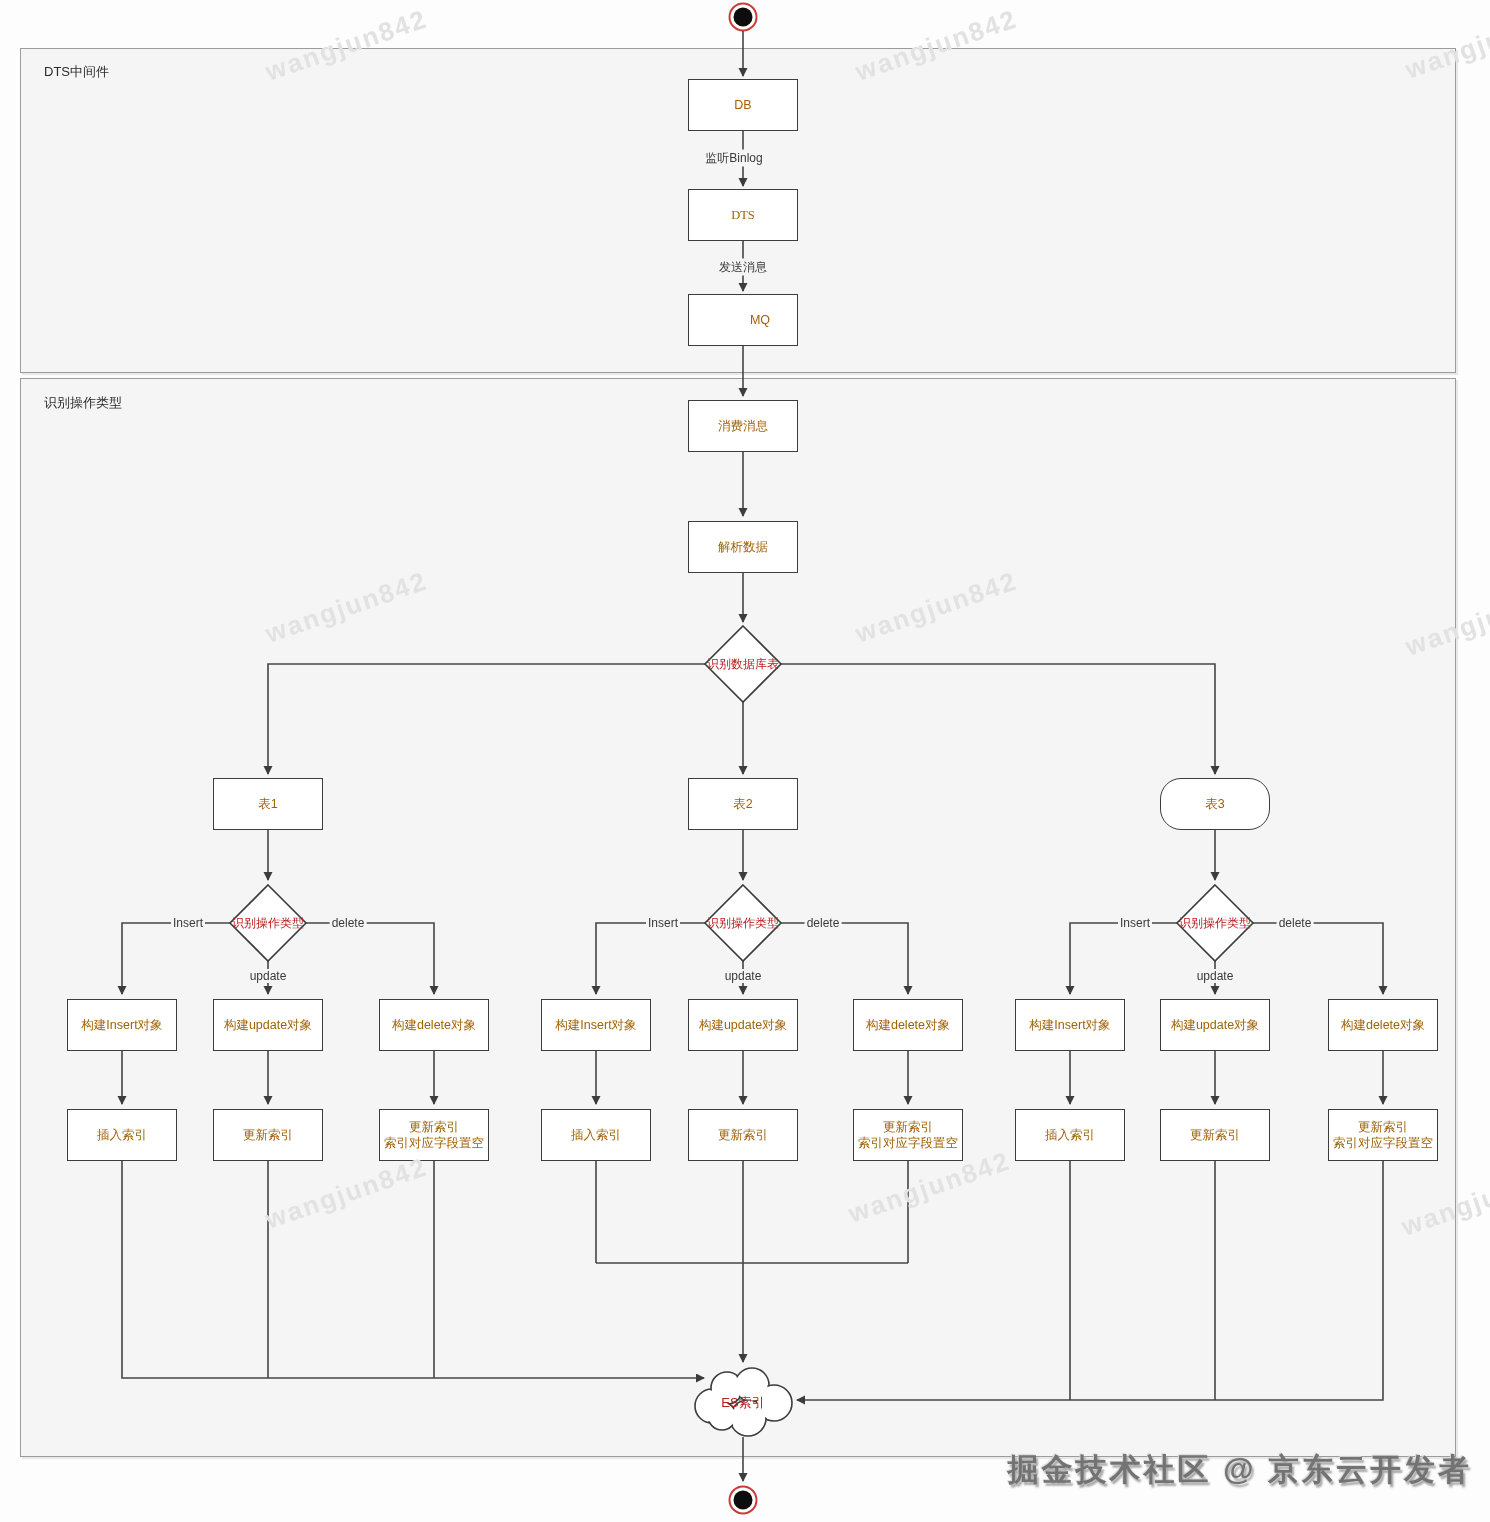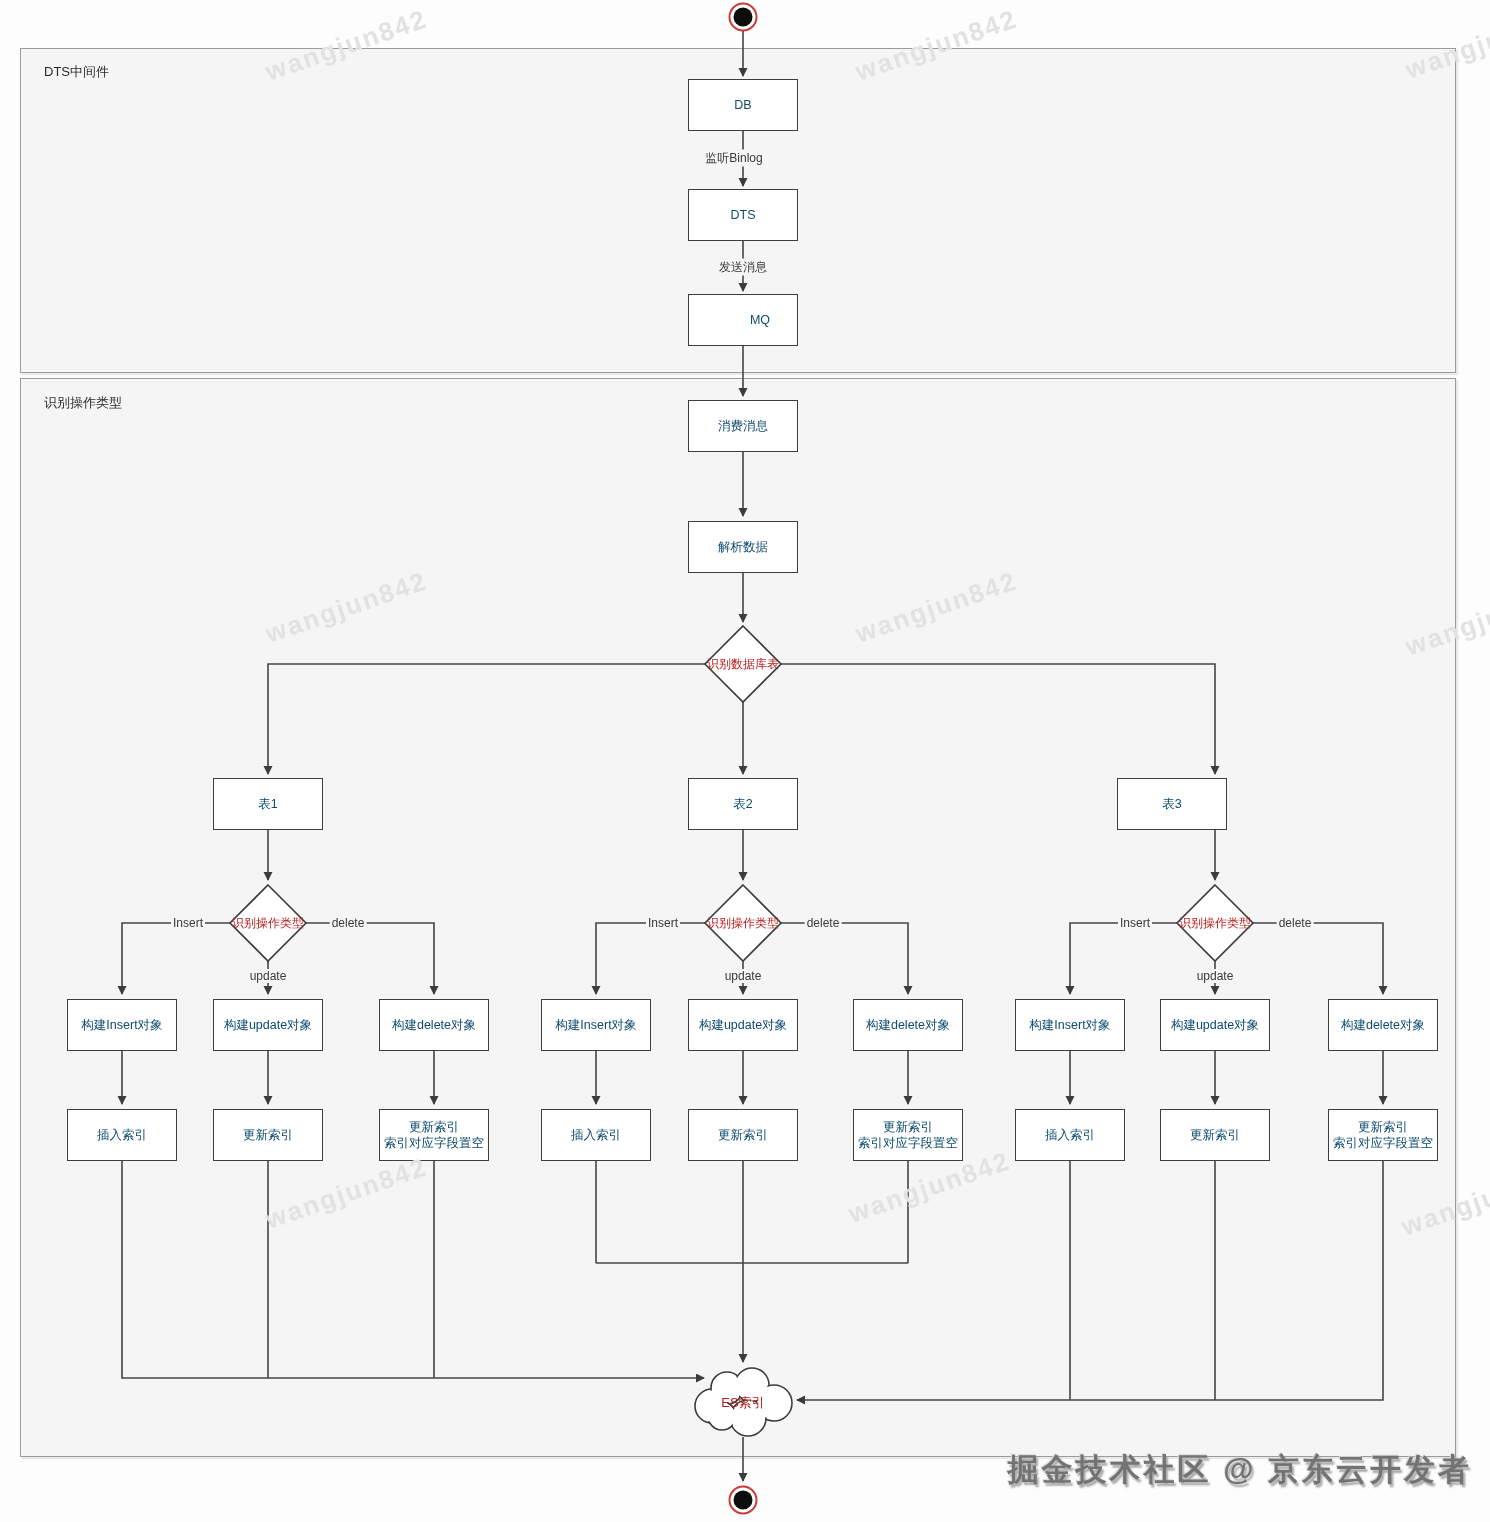--- a/index.html
+++ b/index.html
@@ -10,21 +10,21 @@
   .c1{left:20px;top:48px;width:1436px;height:325px;}
   .c2{left:20px;top:378px;width:1436px;height:1079px;}
   .clabel{position:absolute;font-size:13px;color:#2b2b2b;white-space:nowrap;}
 
   svg.edges{position:absolute;left:0;top:0;width:1490px;height:1522px;}
   .edge{stroke:#454545;stroke-width:1.6;fill:none;}
   .shape{stroke:#3c3c3c;stroke-width:1.6;fill:#ffffff;}
 
   .node{position:absolute;width:110px;height:52px;background:#ffffff;border:1px solid #3d3d3d;
         display:flex;flex-direction:column;align-items:center;justify-content:center;
-        font-size:12.5px;color:#0c4a6e;text-align:center;box-sizing:border-box;line-height:1.3;}
+        font-size:12.5px;color:#a16207;text-align:center;box-sizing:border-box;line-height:1.3;}
   .elabel{position:absolute;transform:translate(-50%,-50%);font-size:12px;color:#3a3a3a;
           background:#f5f5f5;padding:0 2px;white-space:nowrap;}
   .dlabel{position:absolute;transform:translate(-50%,-50%);font-size:12px;color:#b91c1c;white-space:nowrap;}
   .watermark{position:absolute;font-size:26px;font-weight:600;color:#e2e2e2;letter-spacing:2px;
              transform:rotate(-19deg);white-space:nowrap;pointer-events:none;}
   .credit{position:absolute;right:18px;top:1449px;font-size:31px;font-weight:700;letter-spacing:3px;
           color:#737373;text-shadow:2px 3px 2px #a8a8a8,-1px -1px 1px #d6d6d6;white-space:nowrap;}
 </style>
 </head>
 <body>
@@ -131,21 +131,21 @@
 
     <g>
       <circle cx="743" cy="1500" r="13.5" fill="#ffffff" stroke="#cc3b38" stroke-width="2"></circle>
       <circle cx="743" cy="1500" r="9.5" fill="#0d0d0d"></circle>
     </g>
   </svg>
 
   <div class="node" style="left:688px;top:79px;">
       <span>DB</span>
     </div>
-  <div class="node" style="left:688px;top:189px;">
+  <div class="node" style="left:688px;top:189px;font-family:Liberation Serif, serif;">
       <span>DTS</span>
     </div>
   <div class="node" style="left:688px;top:294px;padding-left:34px;">
       <span>MQ</span>
     </div>
   <div class="node" style="left:688px;top:400px;">
       <span>消费消息</span>
     </div>
   <div class="node" style="left:688px;top:521px;">
       <span>解析数据</span>
@@ -202,21 +202,21 @@
       <span>插入索引</span>
     </div>
   <div class="node" style="left:688px;top:1109px;">
       <span>更新索引</span>
     </div>
   <div class="node" style="left:853px;top:1109px;">
     <span>更新索引</span>
     <span>索引对应字段置空</span>
   </div>
 
-  <div class="node" style="left:1117px;top:778px;">
+  <div class="node" style="left:1160px;top:778px;border-radius:21px;">
       <span>表3</span>
     </div>
   <span class="dlabel" style="left:1215px;top:923px;">识别操作类型</span>
   <span class="elabel" style="left:1135px;top:923px;">Insert</span>
   <span class="elabel" style="left:1215px;top:976px;">update</span>
   <span class="elabel" style="left:1295px;top:923px;">delete</span>
   <div class="node" style="left:1015px;top:999px;">
       <span>构建Insert对象</span>
     </div>
   <div class="node" style="left:1160px;top:999px;">

